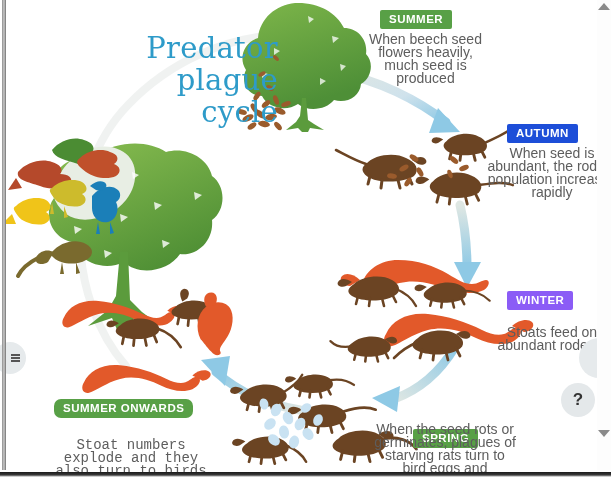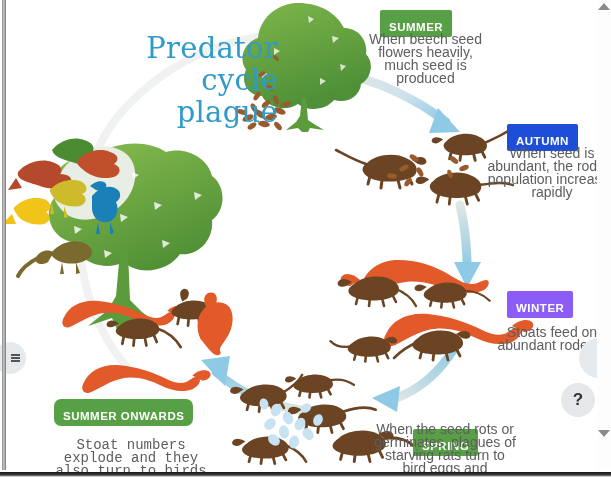--- a/index.html
+++ b/index.html
@@ -20,21 +20,21 @@
   
   .canvas{position:absolute;left:8px;top:0;width:595px;height:470px;background:#fff;}
 
   
   .title{position:absolute;left:60px;top:32px;width:210px;text-align:right;
       font-family:"DejaVu Serif",serif;font-size:29px;line-height:32px;
       color:#2e9bc9;font-weight:400;letter-spacing:.3px;}
 
   
   .badge{position:absolute;color:#fff;font-weight:bold;font-size:11.5px;
-      letter-spacing:.5px;padding:11px 9px 4px;border-radius:2px;white-space:nowrap;}
+      letter-spacing:.5px;padding:3px 9px 4px;border-radius:2px;white-space:nowrap;}
   .caption{position:absolute;color:#5d5d5d;font-size:14px;line-height:13px;text-align:center;}
 
   .st-summer-badge{left:372px;top:10px;}
   .st-summer-cap{left:355px;top:33px;width:125px;}
   .st-autumn-badge{left:499px;top:124px;}
   .st-autumn-cap{left:477px;top:147px;width:134px;}
   .st-winter-badge{left:499px;top:291px;}
   .st-winter-cap{left:487px;top:314px;width:114px;margin-top:12px;}
   .st-spring-badge{left:405px;top:412px;margin-top:17px;}
   .st-spring-cap{left:366px;top:423px;width:142px;}
@@ -324,22 +324,22 @@
           <path d="M0,26 C6,12 22,4 42,6 C62,8 80,14 96,22 C104,26 112,28 118,26
                    C124,24 128,18 132,20 C138,22 134,30 126,34 C116,38 102,36 90,30
                    C74,22 58,18 42,22 C26,26 14,36 6,38 C-2,40 -4,32 0,26 Z"></path>
           <path d="M126,18 C132,12 142,10 146,14 C150,18 144,24 138,24 Z"></path>
         </g>
       </g>
     </svg>
 
     <div class="title">
       <div>Predator</div>
+      <div>plague</div>
       <div>cycle</div>
-      <div>plague</div>
     </div>
 
     <div class="badge st-summer-badge" style="background:#58a046">SUMMER</div>
     <div class="caption st-summer-cap">When beech seed flowers heavily, much seed is produced</div>
 
     <div class="badge st-autumn-badge" style="background:#1d4ed8">AUTUMN</div>
     <div class="caption st-autumn-cap">When seed is abundant, the rodent population increases rapidly</div>
 
     <div class="badge st-winter-badge" style="background:#8b5cf6">WINTER</div>
     <div class="caption st-winter-cap">Stoats feed on abundant rodents</div>

